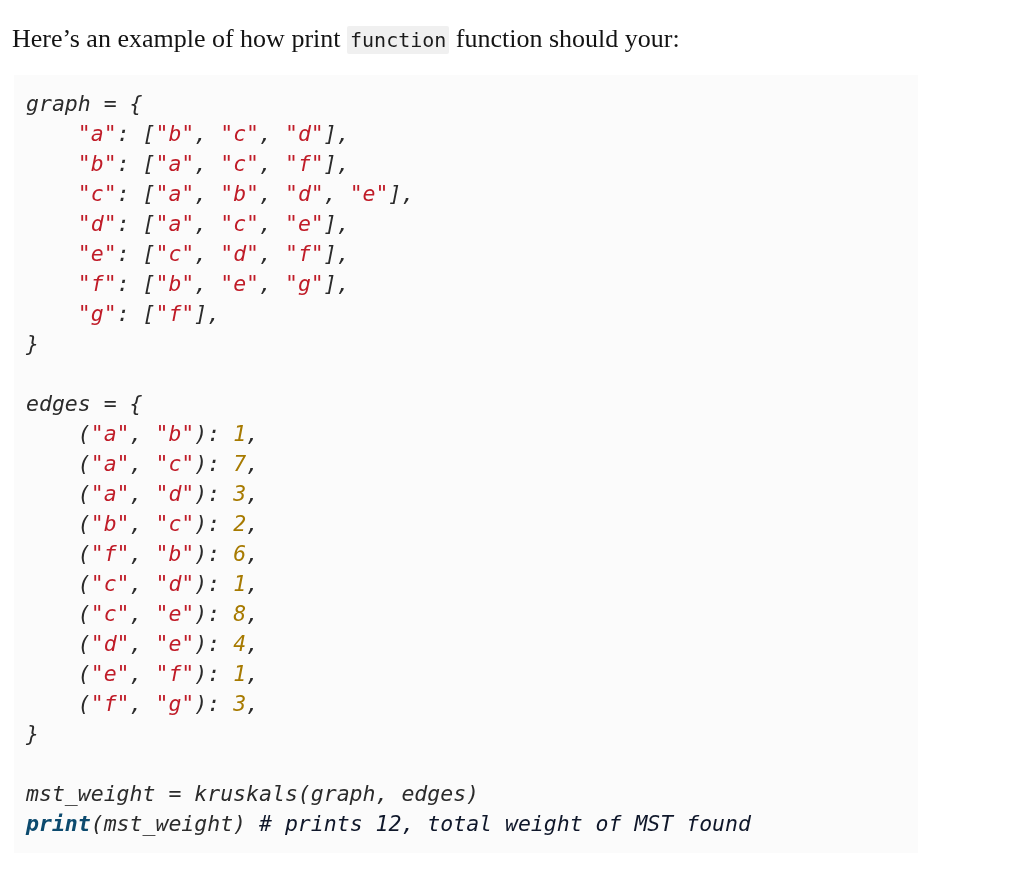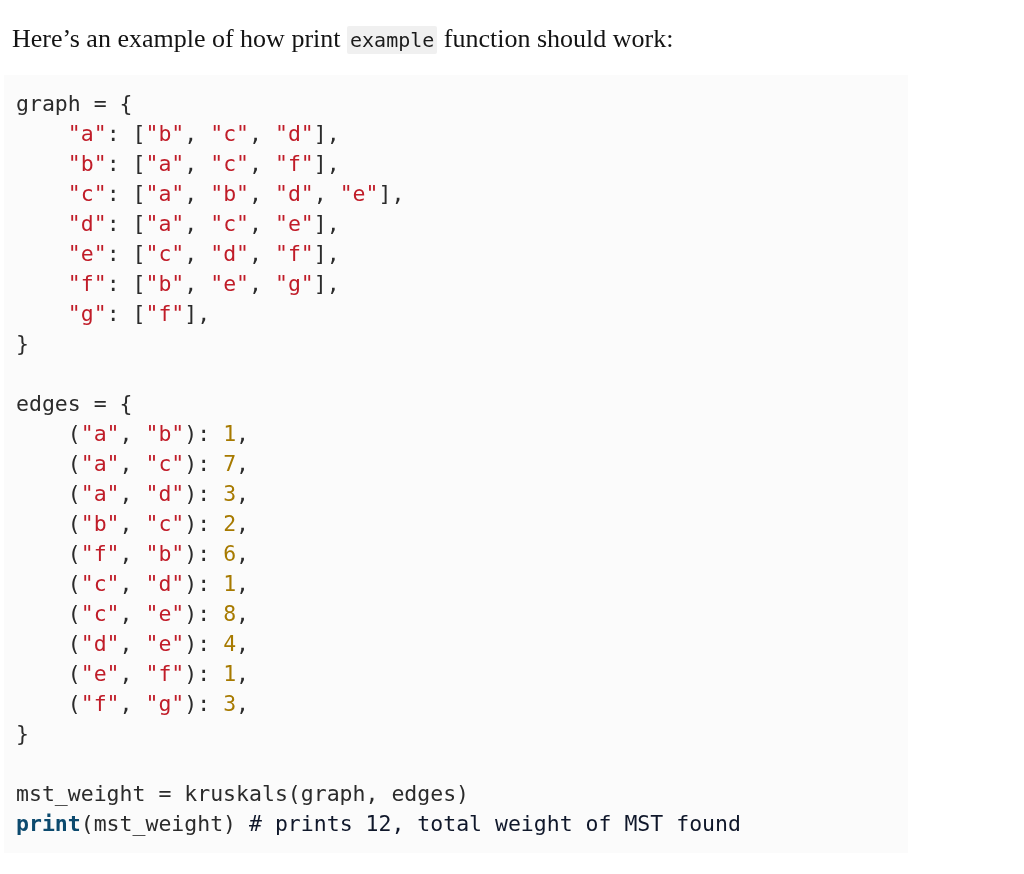--- a/index.html
+++ b/index.html
@@ -29,25 +29,26 @@
     font-family: "DejaVu Sans Mono", "Liberation Mono", monospace;
     font-size: 20px;
     background: #f0f0f0;
     color: #1b1b1b;
     padding: 2px 3px;
     border-radius: 2px;
   }
 
   
   .codeblock {
-    margin: 18px 0 0 4px;
+    margin: 18px 0 0 14px;
     background: #fbfbfb;
     padding: 14px 0 14px 0;
     width: 904px;
     box-sizing: border-box;
+    font-style: italic;
   }
   .codeblock pre {
     margin: 0;
     padding: 0 12px;
     font-family: "DejaVu Sans Mono", "Liberation Mono", monospace;
     font-size: 21.5px;
     line-height: 30px;
     color: #2b2b2b;
     white-space: pre;
     tab-size: 4;
@@ -59,18 +60,18 @@
   .tok-num   { color: #a77a00; }
   .tok-built { color: #0c4a6e; font-weight: bold; }
   .tok-com   { color: #0f172a; }
   .tok-plain { color: #2b2b2b; }
   .tok-punct { color: #2b2b2b; }
 </style>
 </head>
 <body>
 
 <p class="intro">
-  <span>Here’s an example of how print </span><span class="inline-code">example</span><span> function should work:</span>
+  <span>Here’s an example of how print </span><span class="inline-code">function</span><span> function should your:</span>
 </p>
 
 <div class="codeblock">
   <pre><code id="code-root"><span class="line"><span class="tok-plain">graph = {</span></span><span class="line"><span class="tok-plain">    </span><span class="tok-str">"a"</span><span class="tok-punct">: </span><span><span class="tok-punct">[</span><span class="tok-str">"b"</span><span class="tok-punct">, </span><span class="tok-str">"c"</span><span class="tok-punct">, </span><span class="tok-str">"d"</span><span class="tok-punct">]</span></span><span class="tok-punct">,</span></span><span class="line"><span class="tok-plain">    </span><span class="tok-str">"b"</span><span class="tok-punct">: </span><span><span class="tok-punct">[</span><span class="tok-str">"a"</span><span class="tok-punct">, </span><span class="tok-str">"c"</span><span class="tok-punct">, </span><span class="tok-str">"f"</span><span class="tok-punct">]</span></span><span class="tok-punct">,</span></span><span class="line"><span class="tok-plain">    </span><span class="tok-str">"c"</span><span class="tok-punct">: </span><span><span class="tok-punct">[</span><span class="tok-str">"a"</span><span class="tok-punct">, </span><span class="tok-str">"b"</span><span class="tok-punct">, </span><span class="tok-str">"d"</span><span class="tok-punct">, </span><span class="tok-str">"e"</span><span class="tok-punct">]</span></span><span class="tok-punct">,</span></span><span class="line"><span class="tok-plain">    </span><span class="tok-str">"d"</span><span class="tok-punct">: </span><span><span class="tok-punct">[</span><span class="tok-str">"a"</span><span class="tok-punct">, </span><span class="tok-str">"c"</span><span class="tok-punct">, </span><span class="tok-str">"e"</span><span class="tok-punct">]</span></span><span class="tok-punct">,</span></span><span class="line"><span class="tok-plain">    </span><span class="tok-str">"e"</span><span class="tok-punct">: </span><span><span class="tok-punct">[</span><span class="tok-str">"c"</span><span class="tok-punct">, </span><span class="tok-str">"d"</span><span class="tok-punct">, </span><span class="tok-str">"f"</span><span class="tok-punct">]</span></span><span class="tok-punct">,</span></span><span class="line"><span class="tok-plain">    </span><span class="tok-str">"f"</span><span class="tok-punct">: </span><span><span class="tok-punct">[</span><span class="tok-str">"b"</span><span class="tok-punct">, </span><span class="tok-str">"e"</span><span class="tok-punct">, </span><span class="tok-str">"g"</span><span class="tok-punct">]</span></span><span class="tok-punct">,</span></span><span class="line"><span class="tok-plain">    </span><span class="tok-str">"g"</span><span class="tok-punct">: </span><span><span class="tok-punct">[</span><span class="tok-str">"f"</span><span class="tok-punct">]</span></span><span class="tok-punct">,</span></span><span class="line"><span class="tok-plain">}</span></span><span class="line"></span><span class="line"><span class="tok-plain">edges = {</span></span><span class="line"><span class="tok-plain">    (</span><span class="tok-str">"a"</span><span class="tok-punct">, </span><span class="tok-str">"b"</span><span class="tok-punct">): </span><span class="tok-num">1</span><span class="tok-punct">,</span></span><span class="line"><span class="tok-plain">    (</span><span class="tok-str">"a"</span><span class="tok-punct">, </span><span class="tok-str">"c"</span><span class="tok-punct">): </span><span class="tok-num">7</span><span class="tok-punct">,</span></span><span class="line"><span class="tok-plain">    (</span><span class="tok-str">"a"</span><span class="tok-punct">, </span><span class="tok-str">"d"</span><span class="tok-punct">): </span><span class="tok-num">3</span><span class="tok-punct">,</span></span><span class="line"><span class="tok-plain">    (</span><span class="tok-str">"b"</span><span class="tok-punct">, </span><span class="tok-str">"c"</span><span class="tok-punct">): </span><span class="tok-num">2</span><span class="tok-punct">,</span></span><span class="line"><span class="tok-plain">    (</span><span class="tok-str">"f"</span><span class="tok-punct">, </span><span class="tok-str">"b"</span><span class="tok-punct">): </span><span class="tok-num">6</span><span class="tok-punct">,</span></span><span class="line"><span class="tok-plain">    (</span><span class="tok-str">"c"</span><span class="tok-punct">, </span><span class="tok-str">"d"</span><span class="tok-punct">): </span><span class="tok-num">1</span><span class="tok-punct">,</span></span><span class="line"><span class="tok-plain">    (</span><span class="tok-str">"c"</span><span class="tok-punct">, </span><span class="tok-str">"e"</span><span class="tok-punct">): </span><span class="tok-num">8</span><span class="tok-punct">,</span></span><span class="line"><span class="tok-plain">    (</span><span class="tok-str">"d"</span><span class="tok-punct">, </span><span class="tok-str">"e"</span><span class="tok-punct">): </span><span class="tok-num">4</span><span class="tok-punct">,</span></span><span class="line"><span class="tok-plain">    (</span><span class="tok-str">"e"</span><span class="tok-punct">, </span><span class="tok-str">"f"</span><span class="tok-punct">): </span><span class="tok-num">1</span><span class="tok-punct">,</span></span><span class="line"><span class="tok-plain">    (</span><span class="tok-str">"f"</span><span class="tok-punct">, </span><span class="tok-str">"g"</span><span class="tok-punct">): </span><span class="tok-num">3</span><span class="tok-punct">,</span></span><span class="line"><span class="tok-plain">}</span></span><span class="line"></span><span class="line"><span class="tok-plain">mst_weight = kruskals(graph, edges)</span></span><span class="line"><span class="tok-built">print</span><span class="tok-plain">(mst_weight)</span><span class="tok-plain"> </span><span class="tok-com"># prints 12, total weight of MST found</span></span></code></pre>
 </div>
 
 </body></html>

